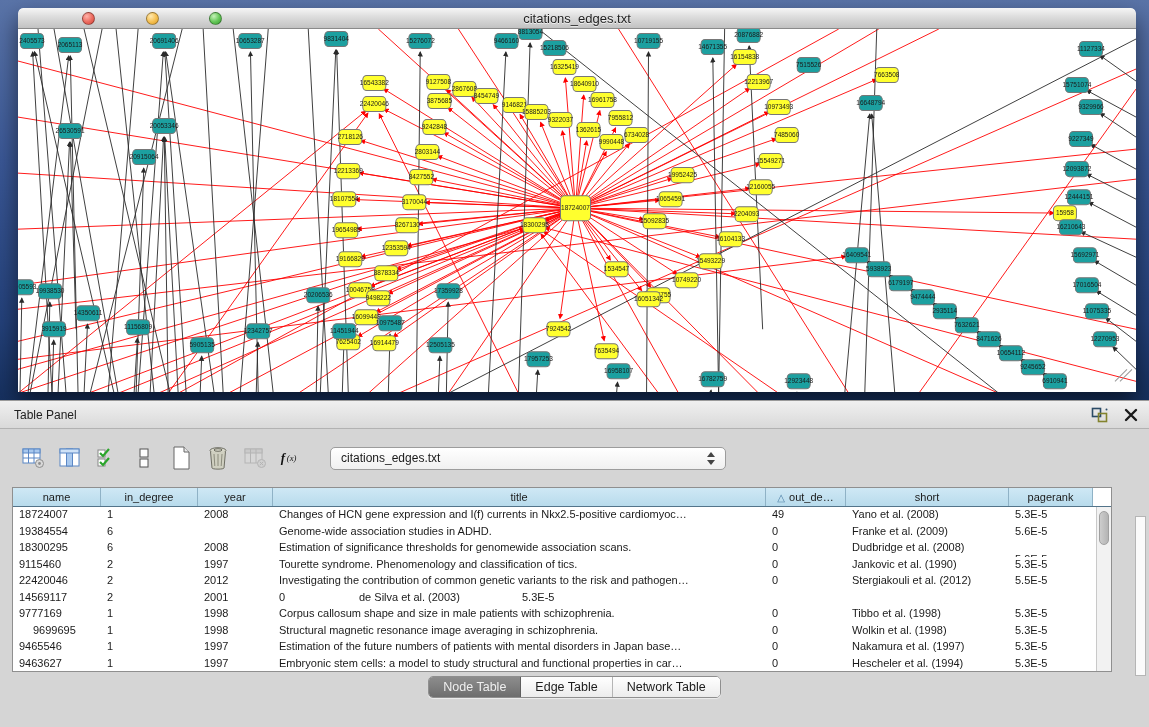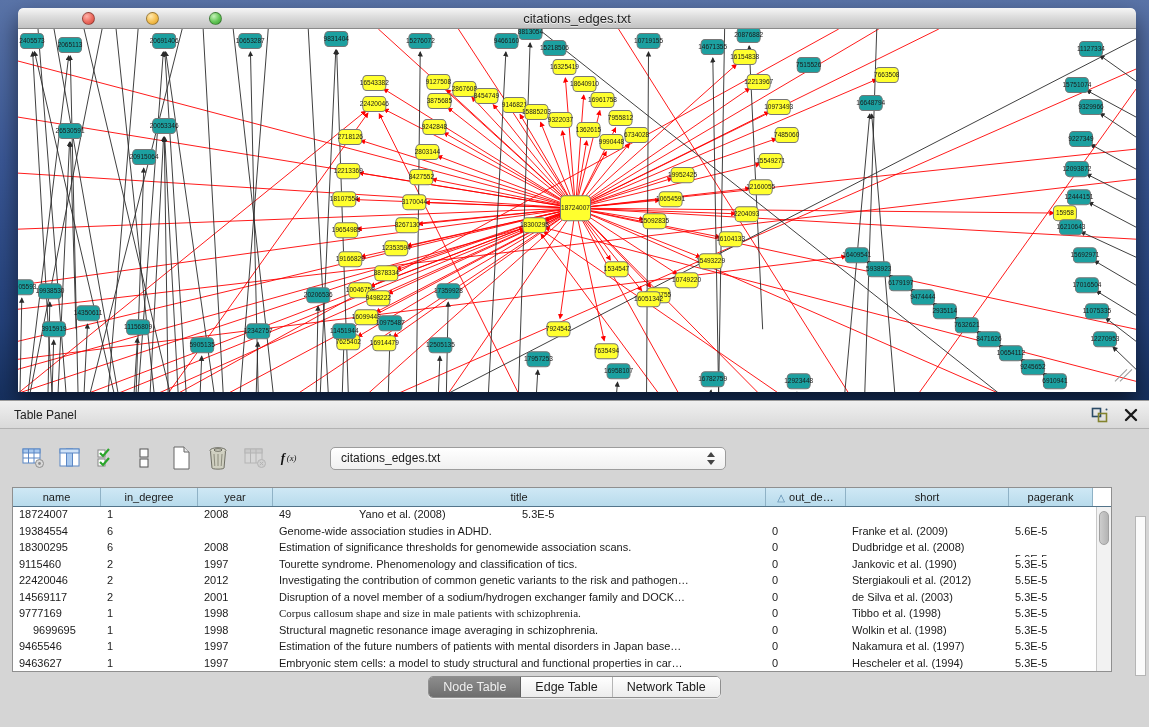--- a/index.html
+++ b/index.html
@@ -829,20 +829,21 @@
         </div>
         <div class="th" style="width: 84px;">
           <span>pagerank</span>
         </div>
       </div>
     <div class="tbody" id="table-body">
         <div class="tr">
           <div class="td" style="width: 88px;">18724007</div>
           <div class="td" style="width: 97px;">1</div>
           <div class="td" style="width: 75px;">2008</div>
+          <div class="td" style="width: 493px;">Changes of HCN gene expression and I(f) currents in Nkx2.5-positive cardiomyoc…</div>
           <div class="td" style="width: 80px;">49</div>
           <div class="td" style="width: 163px;">Yano et al. (2008)</div>
           <div class="td" style="width: 84px;">5.3E-5</div>
         </div>
         <div class="tr">
           <div class="td" style="width: 88px;">19384554</div>
           <div class="td" style="width: 97px;">6</div>
           <div class="td" style="width: 75px; margin-top: 47px;">2009</div>
           <div class="td" style="width: 493px;">Genome-wide association studies in ADHD.</div>
           <div class="td" style="width: 80px;">0</div>
@@ -873,30 +874,29 @@
           <div class="td" style="width: 75px;">2012</div>
           <div class="td" style="width: 493px;">Investigating the contribution of common genetic variants to the risk and pathogen…</div>
           <div class="td" style="width: 80px;">0</div>
           <div class="td" style="width: 163px;">Stergiakouli et al. (2012)</div>
           <div class="td" style="width: 84px;">5.5E-5</div>
         </div>
         <div class="tr">
           <div class="td" style="width: 88px;">14569117</div>
           <div class="td" style="width: 97px;">2</div>
           <div class="td" style="width: 75px;">2001</div>
-          <div class="td" style="width: 493px;">Disruption of a novel member of a sodium/hydrogen exchanger family and DOCK…</div>
           <div class="td" style="width: 80px;">0</div>
           <div class="td" style="width: 163px;">de Silva et al. (2003)</div>
           <div class="td" style="width: 84px;">5.3E-5</div>
         </div>
         <div class="tr">
           <div class="td" style="width: 88px;">9777169</div>
           <div class="td" style="width: 97px;">1</div>
           <div class="td" style="width: 75px;">1998</div>
-          <div class="td" style="width: 493px; font-family: Liberation Serif, serif;">Corpus callosum shape and size in male patients with schizophrenia.</div>
+          <div class="td" style="width: 493px;">Corpus callosum shape and size in male patients with schizophrenia.</div>
           <div class="td" style="width: 80px;">0</div>
           <div class="td" style="width: 163px;">Tibbo et al. (1998)</div>
           <div class="td" style="width: 84px;">5.3E-5</div>
         </div>
         <div class="tr">
           <div class="td" style="width: 88px; padding-left: 20px;">9699695</div>
           <div class="td" style="width: 97px;">1</div>
           <div class="td" style="width: 75px;">1998</div>
           <div class="td" style="width: 493px;">Structural magnetic resonance image averaging in schizophrenia.</div>
           <div class="td" style="width: 80px;">0</div>

